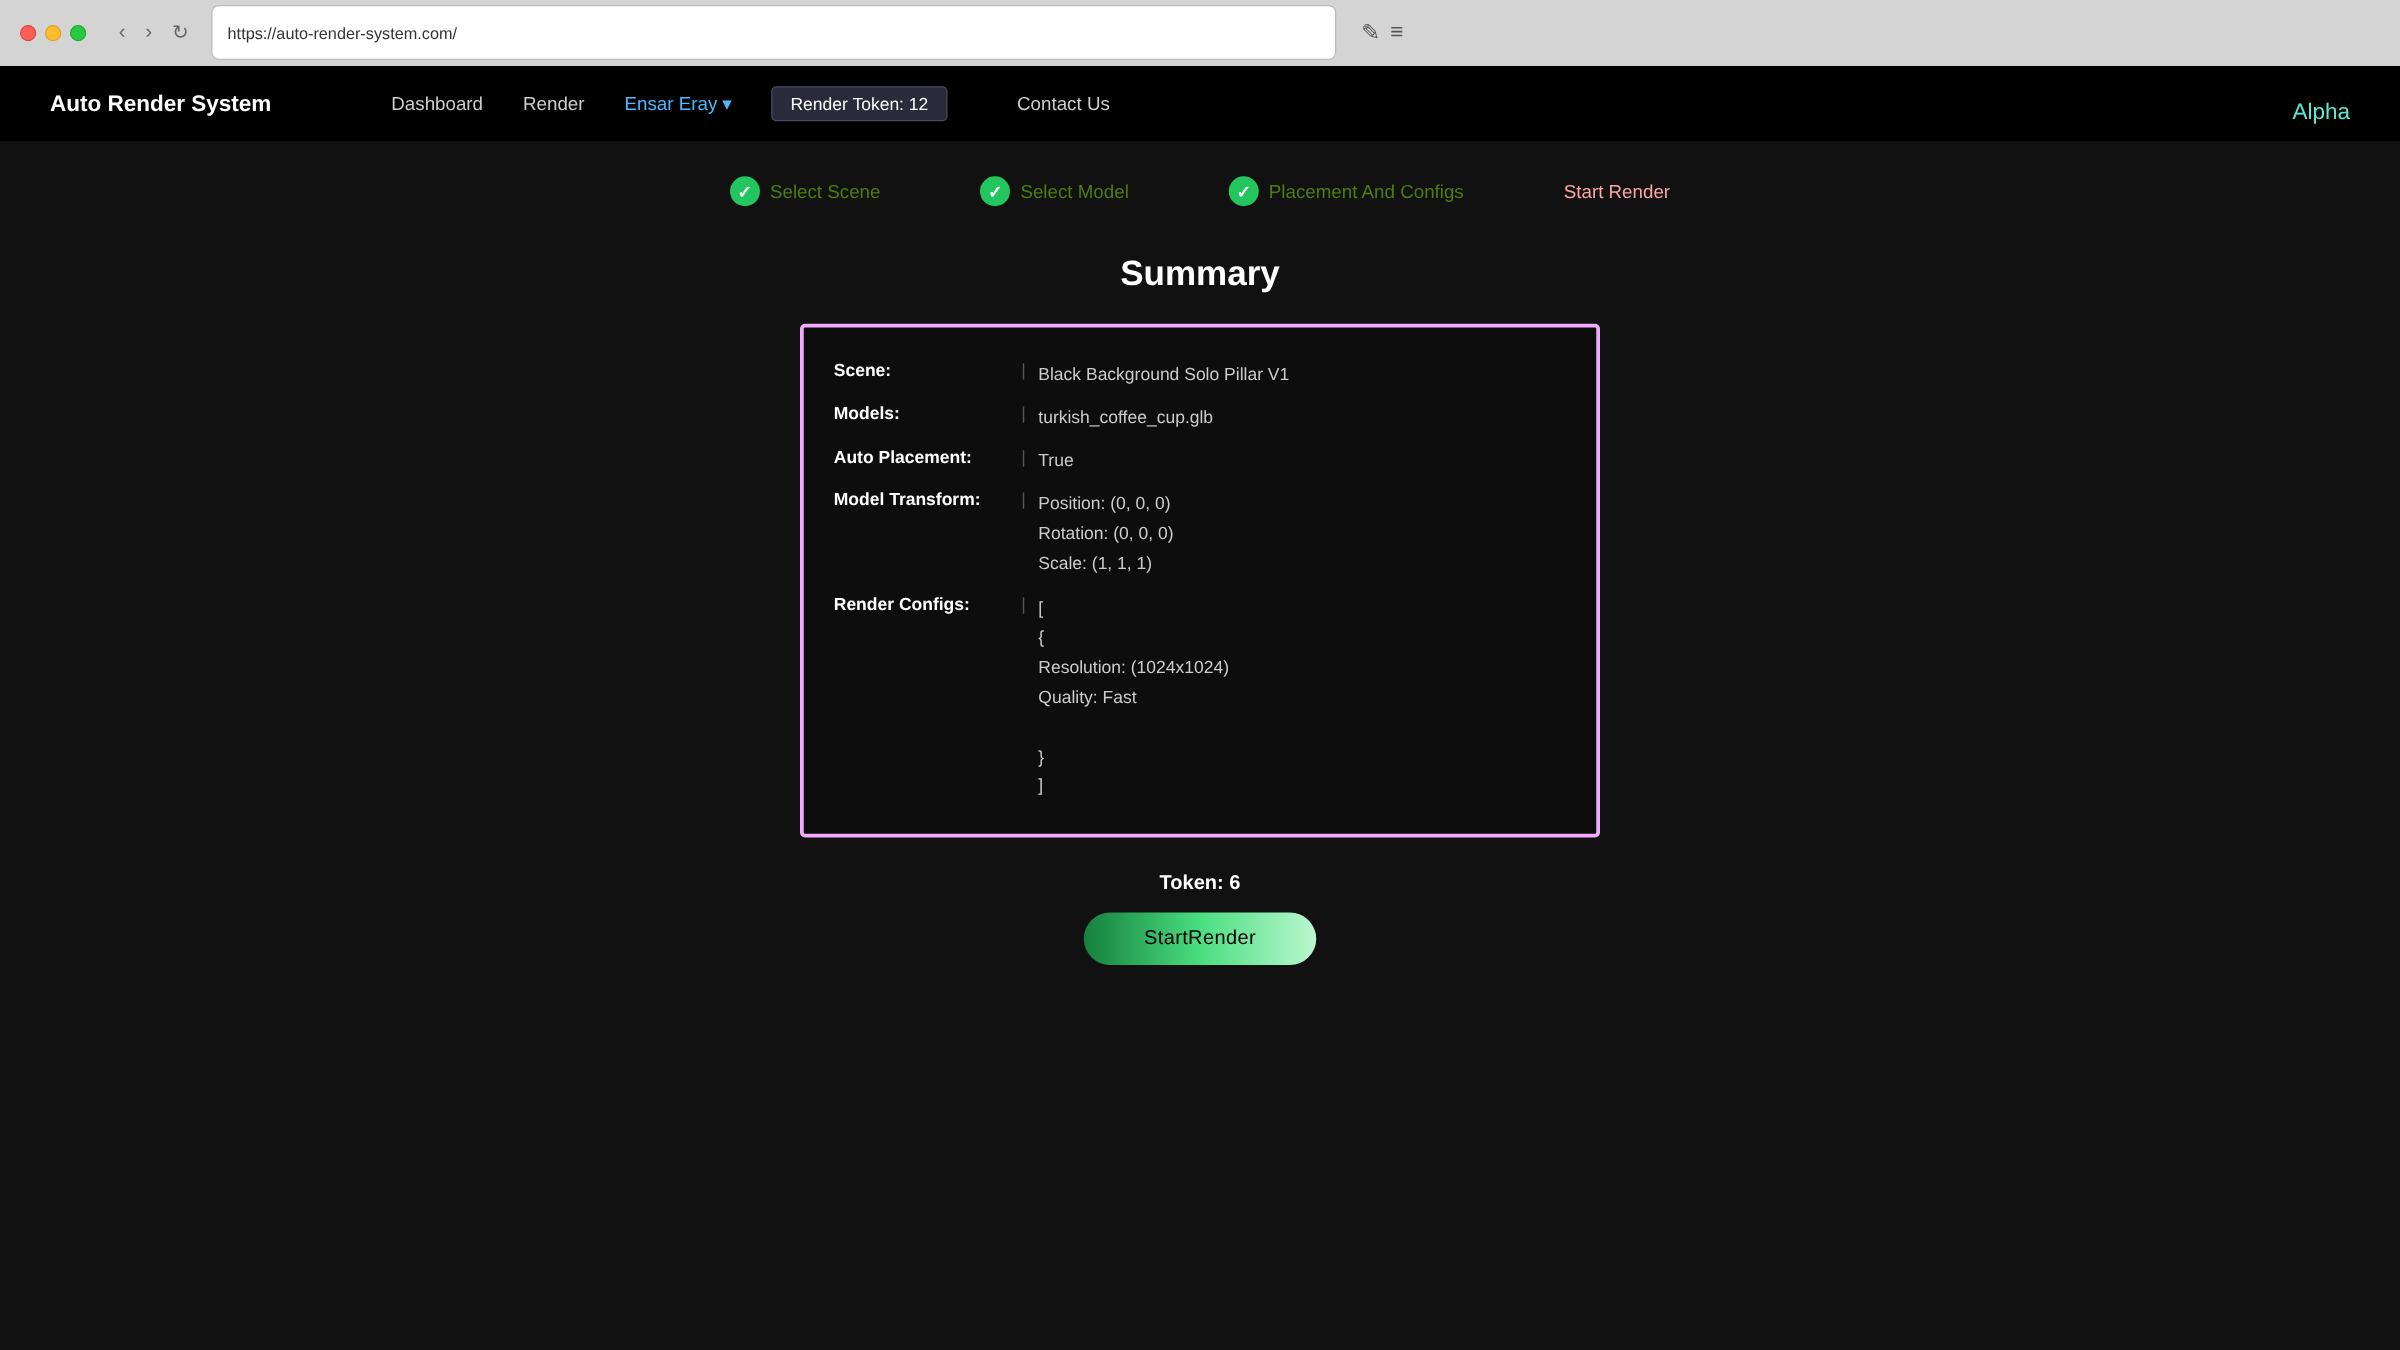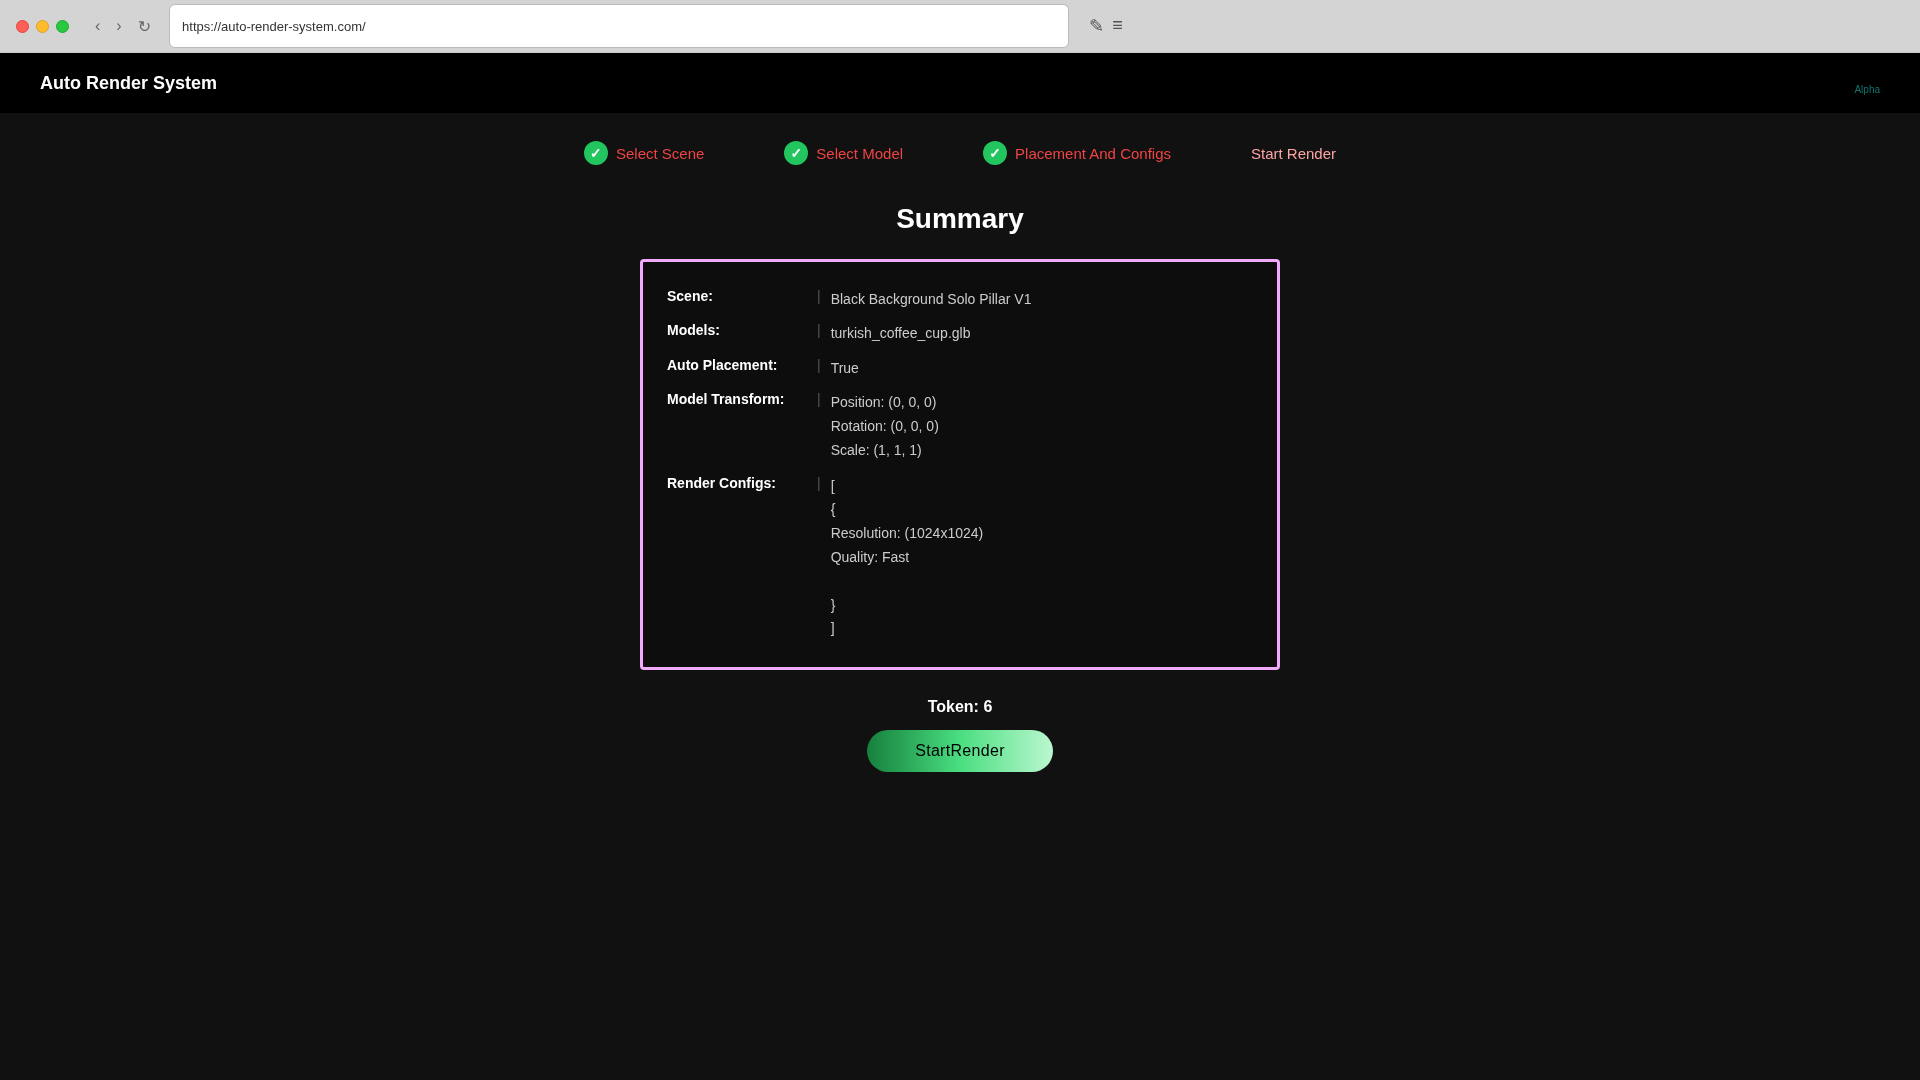--- a/index.html
+++ b/index.html
@@ -141,22 +141,22 @@
       font-size: 14px;
     }
 
     .nav-contact {
       color: #ccc;
       font-size: 15px;
       margin-left: 24px;
     }
 
     .nav-alpha {
-      color: #0f766e;
-      font-size: 10px;
+      color: #5eead4;
+      font-size: 18px;
       margin-left: auto;
       margin-top: 12px;
     }
 
     
     .steps-bar {
       background: #111111;
       display: flex;
       justify-content: center;
       align-items: center;
@@ -177,21 +177,21 @@
       background: #22c55e;
       display: flex;
       align-items: center;
       justify-content: center;
       color: white;
       font-size: 14px;
       font-weight: bold;
     }
 
     .step-label {
-      color: #ef4444;
+      color: #4d7c0f;
       font-size: 15px;
     }
 
     .step-inactive-label {
       color: #fca5a5;
       font-size: 15px;
     }
 
     
     .main-content {
@@ -297,20 +297,30 @@
       <span>✎</span>
       <span>≡</span>
     </div>
   </div>
 </div>
 
 <div class="app-container">
 
   <nav class="navbar">
     <span class="nav-brand">Auto Render System</span>
+    <div class="nav-links">
+      <a class="nav-link" href="#">Dashboard</a>
+      <a class="nav-link" href="#">Render</a>
+      <span class="nav-user">
+        <span>Ensar Eray</span>
+        <span>▾</span>
+      </span>
+      <span class="nav-token">Render Token: 12</span>
+      <span class="nav-contact">Contact Us</span>
+    </div>
     <span class="nav-alpha">Alpha</span>
   </nav>
 
   <div class="steps-bar">
     <div class="step">
       <div class="step-check">✓</div>
       <span class="step-label">Select Scene</span>
     </div>
     <div class="step">
       <div class="step-check">✓</div>

